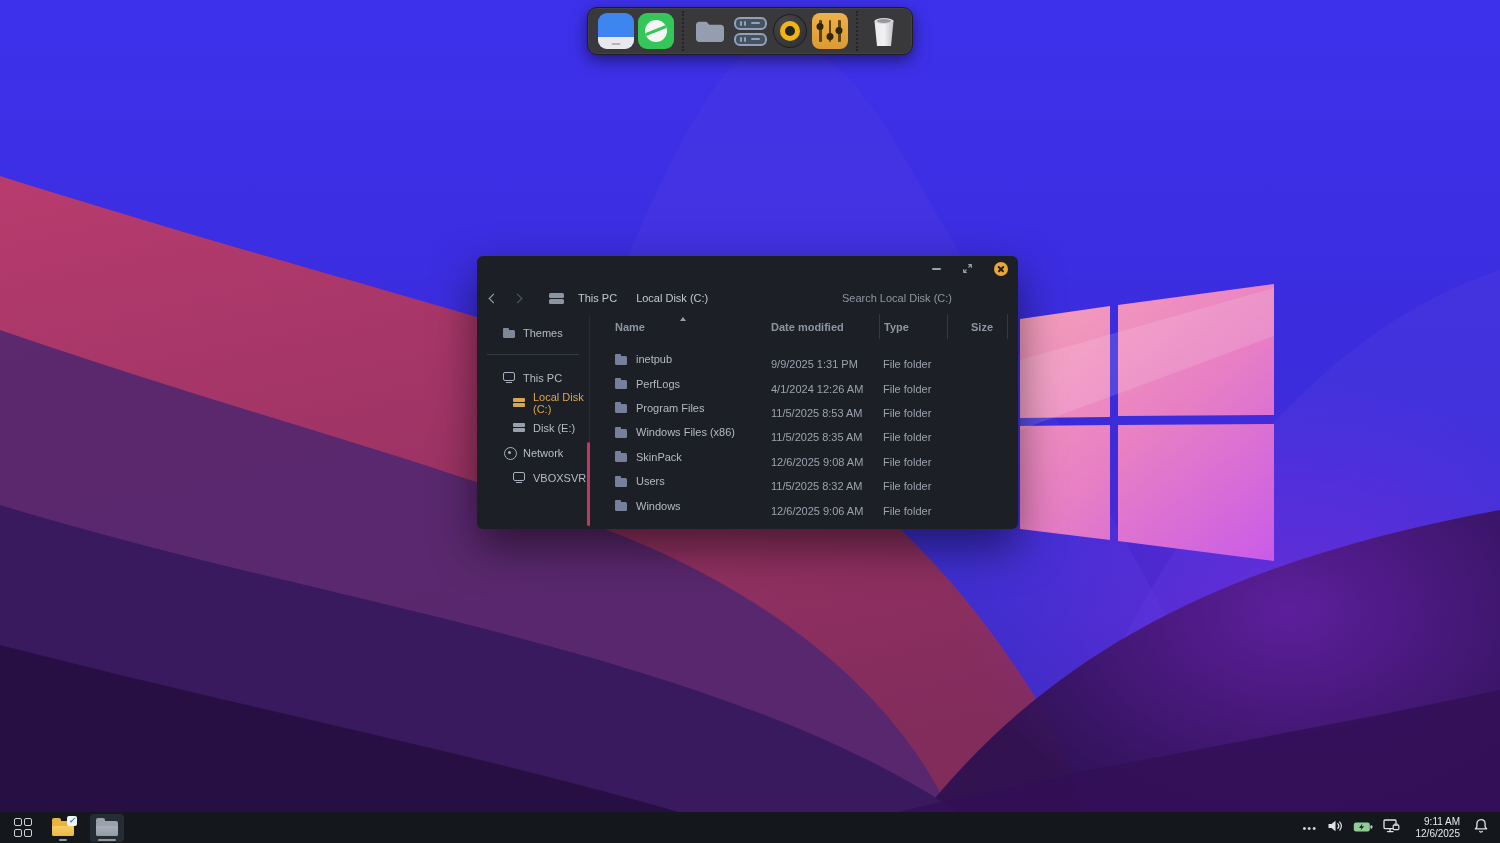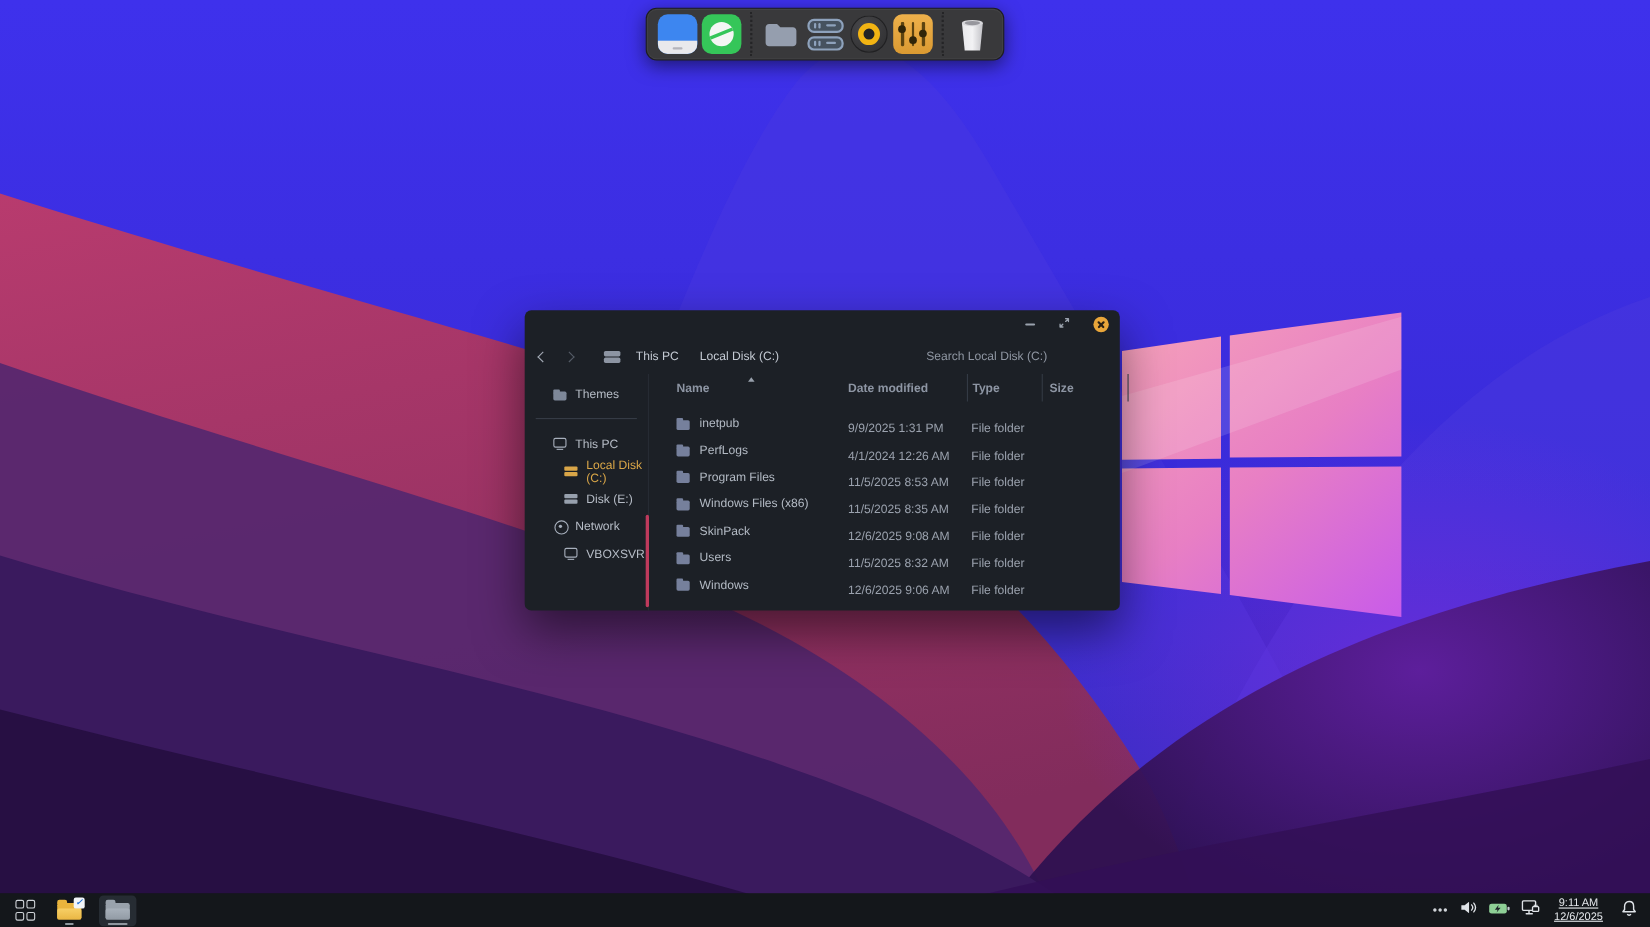--- a/index.html
+++ b/index.html
@@ -39,21 +39,21 @@
     background:radial-gradient(circle at 35% 30%, #47474a, #2c2c2e);
     display:flex; align-items:center; justify-content:center; box-shadow:inset 0 0 0 1px #202022; }
   .woofer { width:20px; height:20px; border-radius:50%; border:5.5px solid #f2b413; background:#232325; }
 
   .icon-mixer { border-radius:8px; background:linear-gradient(180deg,#eeb14b,#db9a32); }
   .sl { position:absolute; top:7px; bottom:7px; width:2.5px; background:#5d4410; border-radius:1px; }
   .sl::after { content:""; position:absolute; left:50%; transform:translateX(-50%); top:var(--y);
     width:7px; height:7px; border-radius:50%; background:#2f2408; }
 
   
-  .window { position:absolute; left:477px; top:282px; width:541px; height:273px;
+  .window { position:absolute; left:477px; top:256px; width:541px; height:273px;
     background:#1c2026; border-radius:6px; box-shadow:0 18px 44px rgba(0,0,0,.5);
     font-size:11px; color:#b9bfc9; }
   .titlebar { position:relative; height:26px; }
   .controls { position:absolute; top:6px; right:10px; display:flex; align-items:center; gap:21px; height:14px; }
   .min-bar { width:9px; height:1.6px; background:#9aa2ad; border-radius:1px; }
   .close-btn { width:14px; height:14px; border-radius:50%; background:#e9a63a; position:relative; }
   .close-btn::before,.close-btn::after { content:""; position:absolute; left:50%; top:50%;
     width:8px; height:1.6px; background:#2a2014; border-radius:1px; }
   .close-btn::before { transform:translate(-50%,-50%) rotate(45deg); }
   .close-btn::after  { transform:translate(-50%,-50%) rotate(-45deg); }
@@ -89,21 +89,21 @@
   .side-item[data-icon="network"] .s-icon::after { content:""; position:absolute; top:4.5px; left:4.5px; width:3px; height:3px; background:#a7afbc; border-radius:50%; }
   .side-scroll { position:absolute; left:110px; top:128px; width:3px; height:84px; background:#bf3a5c; border-radius:2px; z-index:3; }
 
   .files { flex:1; padding-left:10px; }
   .fhead { display:flex; height:25px; align-items:center; position:relative; color:#8d95a3; }
   .hc { height:100%; display:flex; align-items:center;font-weight:bold; }
   .hc + .hc { border-left:1px solid #333a44; }
   .c-name { width:165px; padding-left:15px; }
   .c-date { width:114px; padding-left:6px; }
   .c-type { width:68px; padding-left:4px; }
-  .c-size { width:79px; padding-left:6px; border-right:1px solid #333a44; }
+  .c-size { width:61px; padding-left:23px; border-right:1px solid #333a44; }
   .sort-arrow { position:absolute; left:80px; top:3px; width:0; height:0;
     border-left:3.5px solid transparent; border-right:3.5px solid transparent; border-bottom:4px solid #98a0ac; }
   .frow { display:flex; height:24.4px; align-items:center; color:#b3bac4; }
   .frow .c-name { display:flex; align-items:center; gap:8px;margin-top:16px; }
   .frow .c-date,.frow .c-type { color:#9ba2ae;margin-top:26px; }
   .frow .c-size { border-right:none; }
   .f-icon { width:13px; height:11px; position:relative; flex:none; }
   .f-icon::before { content:""; position:absolute; top:0; left:0; width:6px; height:3px; background:#76809c; border-radius:1px 1px 0 0; }
   .f-icon::after { content:""; position:absolute; top:2px; left:0; right:1px; bottom:0; background:#76809c; border-radius:1.5px; }
 
@@ -121,21 +121,21 @@
   .f-yellow::after { content:""; position:absolute; left:0; right:0; bottom:0; height:10px; border-radius:2px; background:linear-gradient(180deg,#f7cf66,#eab744); }
   .f-gray { background:#99a2ac; }
   .f-gray::after { content:""; position:absolute; left:0; right:0; bottom:0; height:10px; border-radius:2px; background:linear-gradient(180deg,#a8b1bb,#929ba5); }
   .badge { position:absolute; right:-3px; top:-5px; width:10px; height:10px; background:#f2f5f8;
     border-radius:2px; display:flex; align-items:center; justify-content:center; z-index:2; }
   .badge::after { content:"\2713"; font-size:8px; font-weight:bold; color:#1d6fd6; }
   .tb-underline { position:absolute; bottom:1px; left:50%; transform:translateX(-50%); height:2px; border-radius:1px; background:#8f979e; }
   .u-small { width:8px; } .u-wide { width:18px; }
   .tray { margin-left:auto; display:flex; align-items:center; gap:10px; color:#dfe3e8; }
   .overflow-dots { font-size:11px; letter-spacing:1px; color:#cfd3d8; }
-  .clock { text-align:center; font-size:10px; line-height:11.5px; color:#e6e9ed; width:50px;text-decoration:underline; }
+  .clock { text-align:right; font-size:10px; line-height:11.5px; color:#e6e9ed; width:50px; }
   .bell-wrap { margin-left:4px; margin-right:2px; }
 </style>
 </head>
 <body>
 
 <div class="stage">
 
   <svg class="wallpaper" width="1500" height="843" viewBox="0 0 1500 843" preserveAspectRatio="none">
     <defs>
       <linearGradient id="sky" x1="0" y1="0" x2="0" y2="1">

